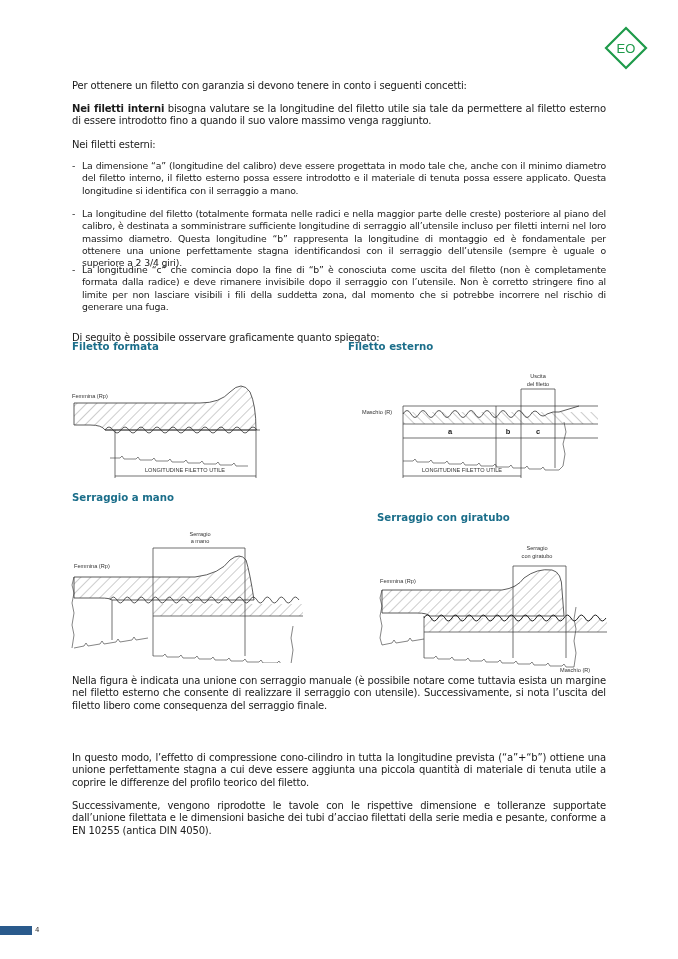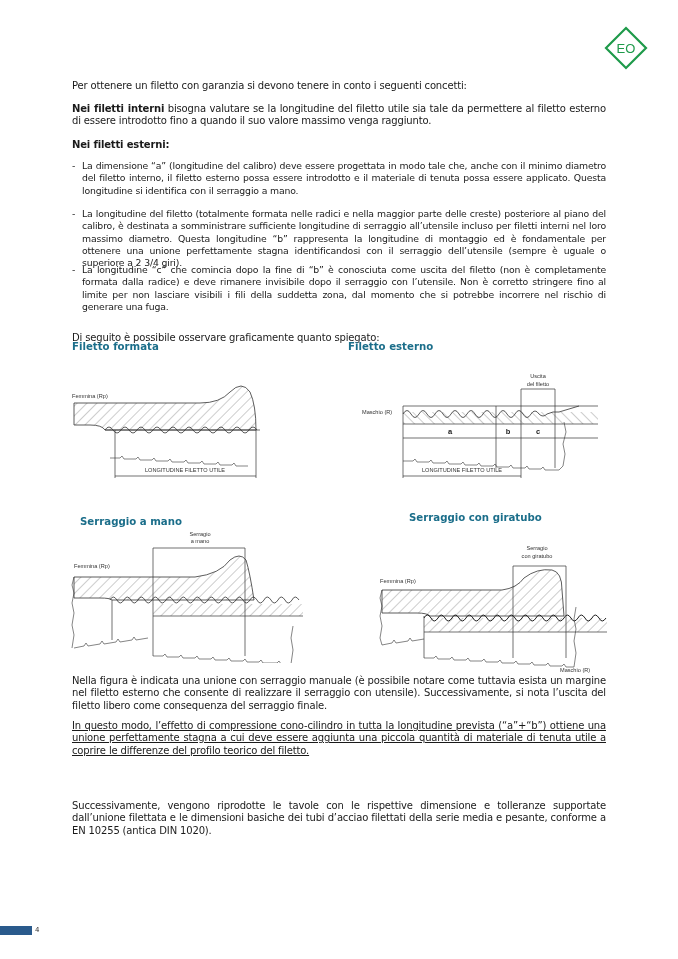--- a/index.html
+++ b/index.html
@@ -26,41 +26,41 @@
   <polygon points="22,2 42,22 22,42 2,22" fill="none" stroke="#1e9a4a" stroke-width="2.2"></polygon>
   <text x="22" y="27" text-anchor="middle" font-family="Liberation Sans, sans-serif" font-size="13" fill="#1e9a4a">EO</text>
 </svg>
 
 <div class="text" style="top:80px;">Per ottenere un filetto con garanzia si devono tenere in conto i seguenti concetti:</div>
 
 <div class="text" style="top:103px;">
   <b>Nei filetti interni</b><span> bisogna valutare se la longitudine del filetto utile sia tale da permettere al filetto esterno di essere introdotto fino a quando il suo valore massimo venga raggiunto.</span>
 </div>
 
-<div class="text" style="top:139px; font-weight:bold;">Nei filetti esterni:</div>
+<div class="text" style="top:139px; font-weight:normal;">Nei filetti esterni:</div>
 
 <div class="bullet" style="top:160px;">
   <span class="dash">-</span>
   <span>La dimensione “a” (longitudine del calibro) deve essere progettata in modo tale che, anche con il minimo diametro del filetto interno, il filetto esterno possa essere introdotto e il materiale di tenuta possa essere applicato. Questa longitudine si identifica con il serraggio a mano.</span>
 </div>
 <div class="bullet" style="top:208px;">
   <span class="dash">-</span>
   <span>La longitudine del filetto (totalmente formata nelle radici e nella maggior parte delle creste) posteriore al piano del calibro, è destinata a somministrare sufficiente longitudine di serraggio all’utensile incluso per filetti interni nel loro massimo diametro. Questa longitudine “b” rappresenta la longitudine di montaggio ed è fondamentale per ottenere una unione perfettamente stagna identificandosi con il serraggio dell’utensile (sempre è uguale o superiore a 2 3/4 giri).</span>
 </div>
 <div class="bullet" style="top:264px;">
   <span class="dash">-</span>
   <span>La longitudine “c” che comincia dopo la fine di “b” è conosciuta come uscita del filetto (non è completamente formata dalla radice) e deve rimanere invisibile dopo il serraggio con l’utensile. Non è corretto stringere fino al limite per non lasciare visibili i fili della suddetta zona, dal momento che si potrebbe incorrere nel rischio di generare una fuga.</span>
 </div>
 
 <div class="text" style="top:332px;">Di seguito è possibile osservare graficamente quanto spiegato:</div>
 
 <div class="sect" style="left:72px; top:341px;">Filetto formata</div>
 <div class="sect" style="left:348px; top:341px;">Filetto esterno</div>
-<div class="sect" style="left:72px; top:516px;margin-left:8px;">Serraggio a mano</div>
-<div class="sect" style="left:377px; top:512px;margin-left:32px;">Serraggio con giratubo</div>
+<div class="sect" style="left:72px; top:492px;">Serraggio a mano</div>
+<div class="sect" style="left:377px; top:512px;">Serraggio con giratubo</div>
 
 <svg width="0" height="0" style="position:absolute">
   <defs>
     <pattern id="hatch" patternUnits="userSpaceOnUse" width="7" height="7" patternTransform="rotate(45)">
       <line x1="0" y1="0" x2="0" y2="7" stroke="#555" stroke-width="0.6"></line>
     </pattern>
     <pattern id="hatch2" patternUnits="userSpaceOnUse" width="7" height="7" patternTransform="rotate(-45)">
       <line x1="0" y1="0" x2="0" y2="7" stroke="#555" stroke-width="0.6"></line>
     </pattern>
   </defs>
@@ -129,17 +129,17 @@
   <path d="M52,78 q3,-6 7,0 q3,6 7,0 q3,-6 7,0 q3,6 7,0 q3,-6 7,0 q3,6 7,0 q3,-6 7,0 q3,6 7,0 q3,-6 7,0 q3,6 7,0 q3,-6 7,0 q3,6 7,0 q3,-6 7,0 q3,6 7,0 q3,-6 7,0 q3,6 7,0 q3,-6 7,0 q3,6 7,0 q3,-6 7,0 q3,6 7,0 q3,-6 7,0 q3,6 7,0 q3,-6 7,0 q3,6 7,0 q3,-6 7,0 q3,6 7,0" fill="none" stroke="#222" stroke-width="1"></path>
   <line x1="52" y1="92" x2="235" y2="92" stroke="#333" stroke-width="0.7"></line>
   <line x1="52" y1="76" x2="52" y2="118" stroke="#333" stroke-width="0.7"></line>
   <path d="M10,105 l10,-2 l2,-3 l2,3 l12,-2 l2,-3 l2,3 l12,-2" fill="none" stroke="#333" stroke-width="0.6"></path>
   <path d="M52,118 l10,0 l2,-2 l2,3 l12,0 l2,-2 l2,3 l12,0 l2,-2 l2,3 l12,0 l2,-2 l2,3 l12,0 l2,-2 l2,3 l12,0 l2,-2 l2,3 l12,0 l2,-2 l2,3 l12,0 l2,-2 l2,3 l12,0 l2,-2 l2,3 l8,0 l2,-14 l-2,-12 l2,-12 l-2,-10 l2,-12" fill="none" stroke="#333" stroke-width="0.6"></path>
   <path d="M10,50 l-2,8 l2,8 l-2,10 l2,10 l-2,12 l2,7" fill="none" stroke="#333" stroke-width="0.6"></path>
   <text class="dlabel" x="188" y="132">Maschio (R)</text>
 </svg>
 
 <div class="text" style="top:675px;">Nella figura è indicata una unione con serraggio manuale (è possibile notare come tuttavia esista un margine nel filetto esterno che consente di realizzare il serraggio con utensile). Successivamente, si nota l’uscita del filetto libero come consequenza del serraggio finale.</div>
-<div class="text" style="top:720px;text-decoration:underline;">In questo modo, l’effetto di compressione cono-cilindro in tutta la longitudine prevista (“a”+“b”) ottiene una unione perfettamente stagna a cui deve essere aggiunta una piccola quantità di materiale  di tenuta utile a coprire le differenze del profilo teorico del filetto.</div>
-<div class="text" style="top:800px;">Successivamente, vengono riprodotte le tavole con le rispettive dimensione e tolleranze supportate dall’unione filettata e le dimensioni basiche dei tubi d’acciao filettati della serie media e pesante, conforme a EN 10255 (antica DIN 1020).</div>
+<div class="text" style="top:752px;">In questo modo, l’effetto di compressione cono-cilindro in tutta la longitudine prevista (“a”+“b”) ottiene una unione perfettamente stagna a cui deve essere aggiunta una piccola quantità di materiale  di tenuta utile a coprire le differenze del profilo teorico del filetto.</div>
+<div class="text" style="top:800px;">Successivamente, vengono riprodotte le tavole con le rispettive dimensione e tolleranze supportate dall’unione filettata e le dimensioni basiche dei tubi d’acciao filettati della serie media e pesante, conforme a EN 10255 (antica DIN 4050).</div>
 
 <div class="footer-bar"></div>
 <div class="page-num">4</div>
 
 </body></html>

